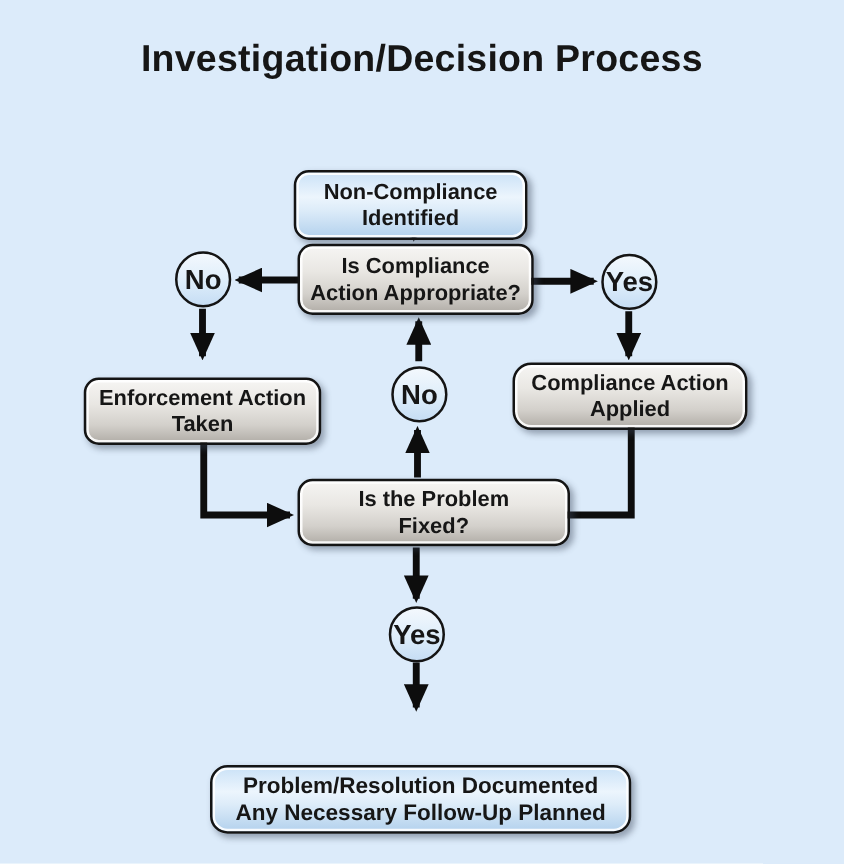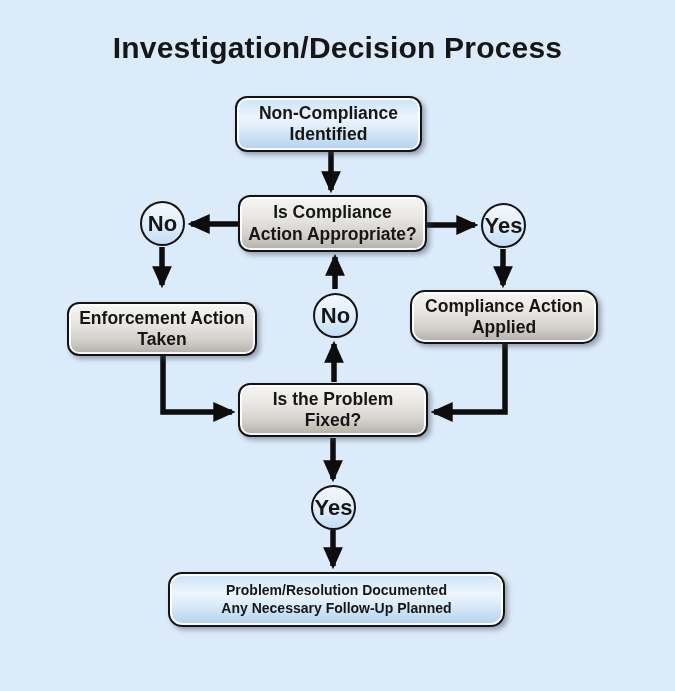--- a/index.html
+++ b/index.html
@@ -39,20 +39,21 @@
     text-align: center;
     font-weight: bold;
     color: var(--text, #161616);
     white-space: pre-line;
     box-shadow: inset 0 0 0 2px rgba(255,255,255,0.9), 3px 3px 5px rgba(60,70,90,0.45);
     font-size: 17.5px;
     line-height: 1.22;
   }
   .blue {
     background: linear-gradient(180deg, #cbe2f7 0%, #ecf5fd 38%, #ddecf9 58%, #b3d1ed 100%);
+    margin-top: 40px;
   }
   .gray {
     background: linear-gradient(180deg, #f6f5f3 0%, #e9e7e3 38%, #d3d0cb 72%, #b1ada7 100%);
   }
   .circle {
     position: absolute;
     box-sizing: border-box;
     width: 45px;
     height: 45px;
     border-radius: 50%;
@@ -63,22 +64,22 @@
     justify-content: center;
     font-weight: bold;
     font-size: 22px;
     color: var(--text, #161616);
   }
   
   .n-start   { left: 235px; top:  96px; width: 187px; height: 56px; }
   .n-dec1    { left: 238px; top: 195px; width: 189px; height: 57px; }
   .n-enforce { left:  67px; top: 302px; width: 190px; height: 54px; }
   .n-apply   { left: 410px; top: 290px; width: 188px; height: 54px; border-radius: 15px; }
-  .n-dec2    { left: 238px; top: 383px; width: 190px; height: 54px; }
-  .n-end     { left: 168px; top: 572px; width: 337px; height: 55px; border-radius: 14px; font-size: 14px; }
+  .n-dec2    { left: 238px; top: 383px; width: 218px; height: 54px; }
+  .n-end     { left: 168px; top: 572px; width: 337px; height: 55px; border-radius: 14px; font-size: 18px; }
   .c-no-left     { left: 140px; top: 201px; }
   .c-yes-right   { left: 481px; top: 203px; }
   .c-no-middle   { left: 313px; top: 293px; }
   .c-yes-bottom  { left: 311px; top: 485px; }
   .edge {
     stroke: var(--arrow, #0d0d0d);
     stroke-width: 5.5;
     fill: none;
     stroke-linejoin: miter;
   }

